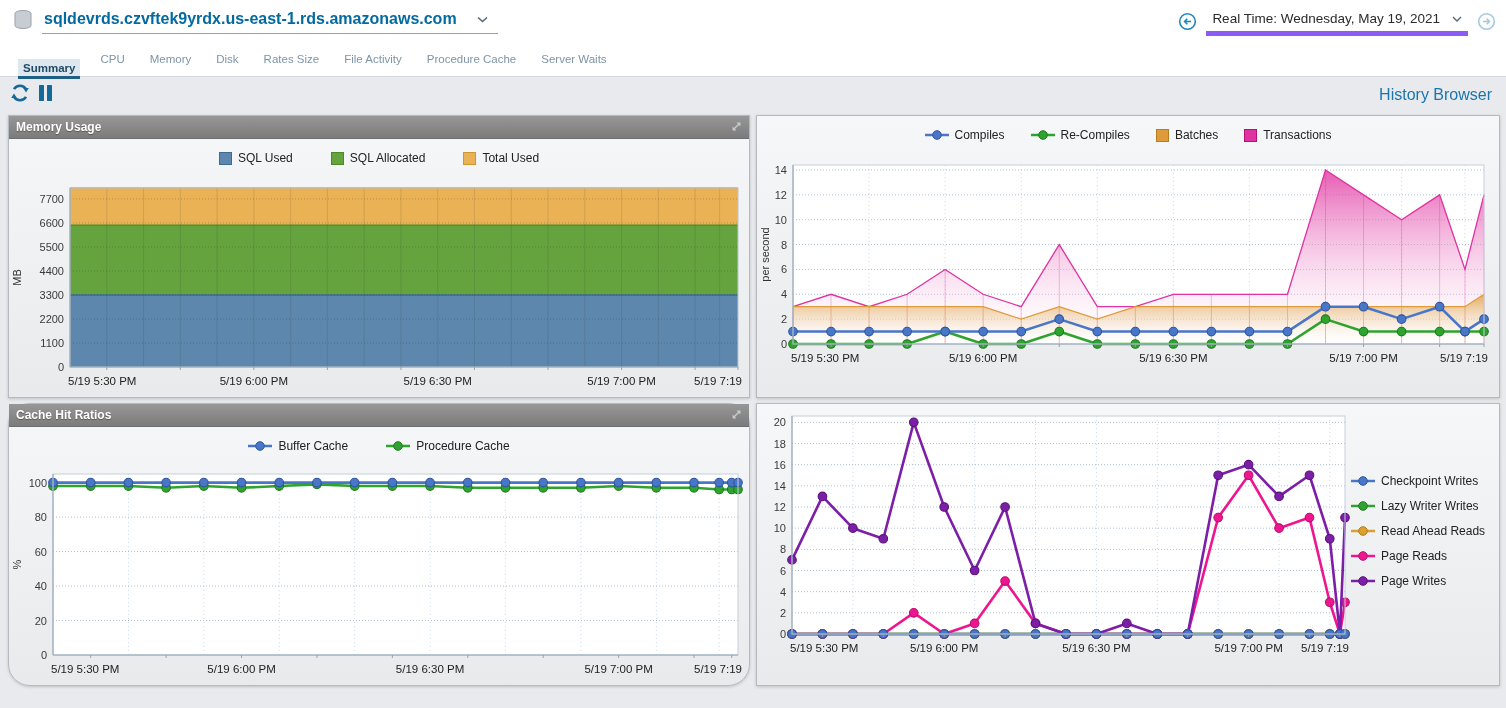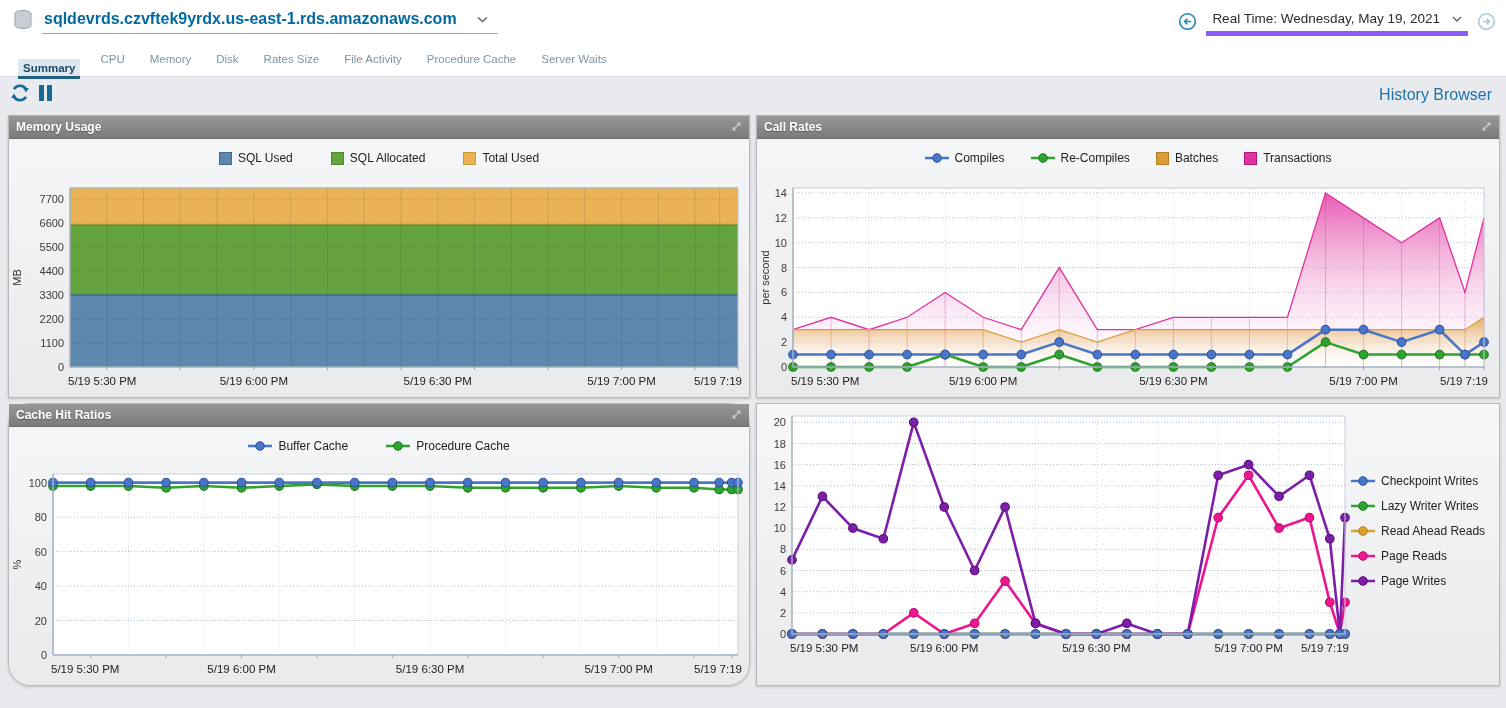--- a/index.html
+++ b/index.html
@@ -213,30 +213,20 @@
         <text x="244.85321100917432" y="208" text-anchor="middle" font-size="11.5" fill="#222222">5/19 6:00 PM</text>
         <text x="428.70642201834863" y="208" text-anchor="middle" font-size="11.5" fill="#222222">5/19 6:30 PM</text>
         <text x="612.559633027523" y="208" text-anchor="middle" font-size="11.5" fill="#222222">5/19 7:00 PM</text>
         <text x="733" y="208" text-anchor="end" font-size="11.5" fill="#222222">5/19 7:19</text>
         <text x="12" y="100.5" text-anchor="middle" font-size="11" fill="#333333" transform="rotate(-90 12 100.5)">MB</text>
       </svg>
   </div>
 </div>
 
 <div class="panel" style="left:756px;top:115px;width:742px;height:281px;">
-  <div class="panel-header">
-    <span class="panel-title">Call Rates</span>
-    <span class="expand-btn">
-      <svg width="11" height="11" viewBox="0 0 11 11">
-          <path d="M2.2 8.8 L8.8 2.2" stroke="#d8d8d8" stroke-width="1.3"></path>
-          <polygon points="5.6,1.6 9.4,1.6 9.4,5.4" fill="#d8d8d8"></polygon>
-          <polygon points="1.6,5.6 1.6,9.4 5.4,9.4" fill="#d8d8d8"></polygon>
-        </svg>
-    </span>
-  </div>
   <div class="panel-body">
     <div class="legend-top" id="legend-1" style="gap:26px;">
         <span class="legend-item">
           <span style="display: inline-flex; align-items: center;">
             <svg width="24" height="12">
               <line x1="0" y1="6" x2="24" y2="6" stroke="#4a76c8" stroke-width="2.5"></line>
               <circle cx="12" cy="6" r="4.3" fill="#4a76c8" stroke="#2c55a5" stroke-width="1"></circle>
             </svg>
           </span>
           <span>Compiles</span>

